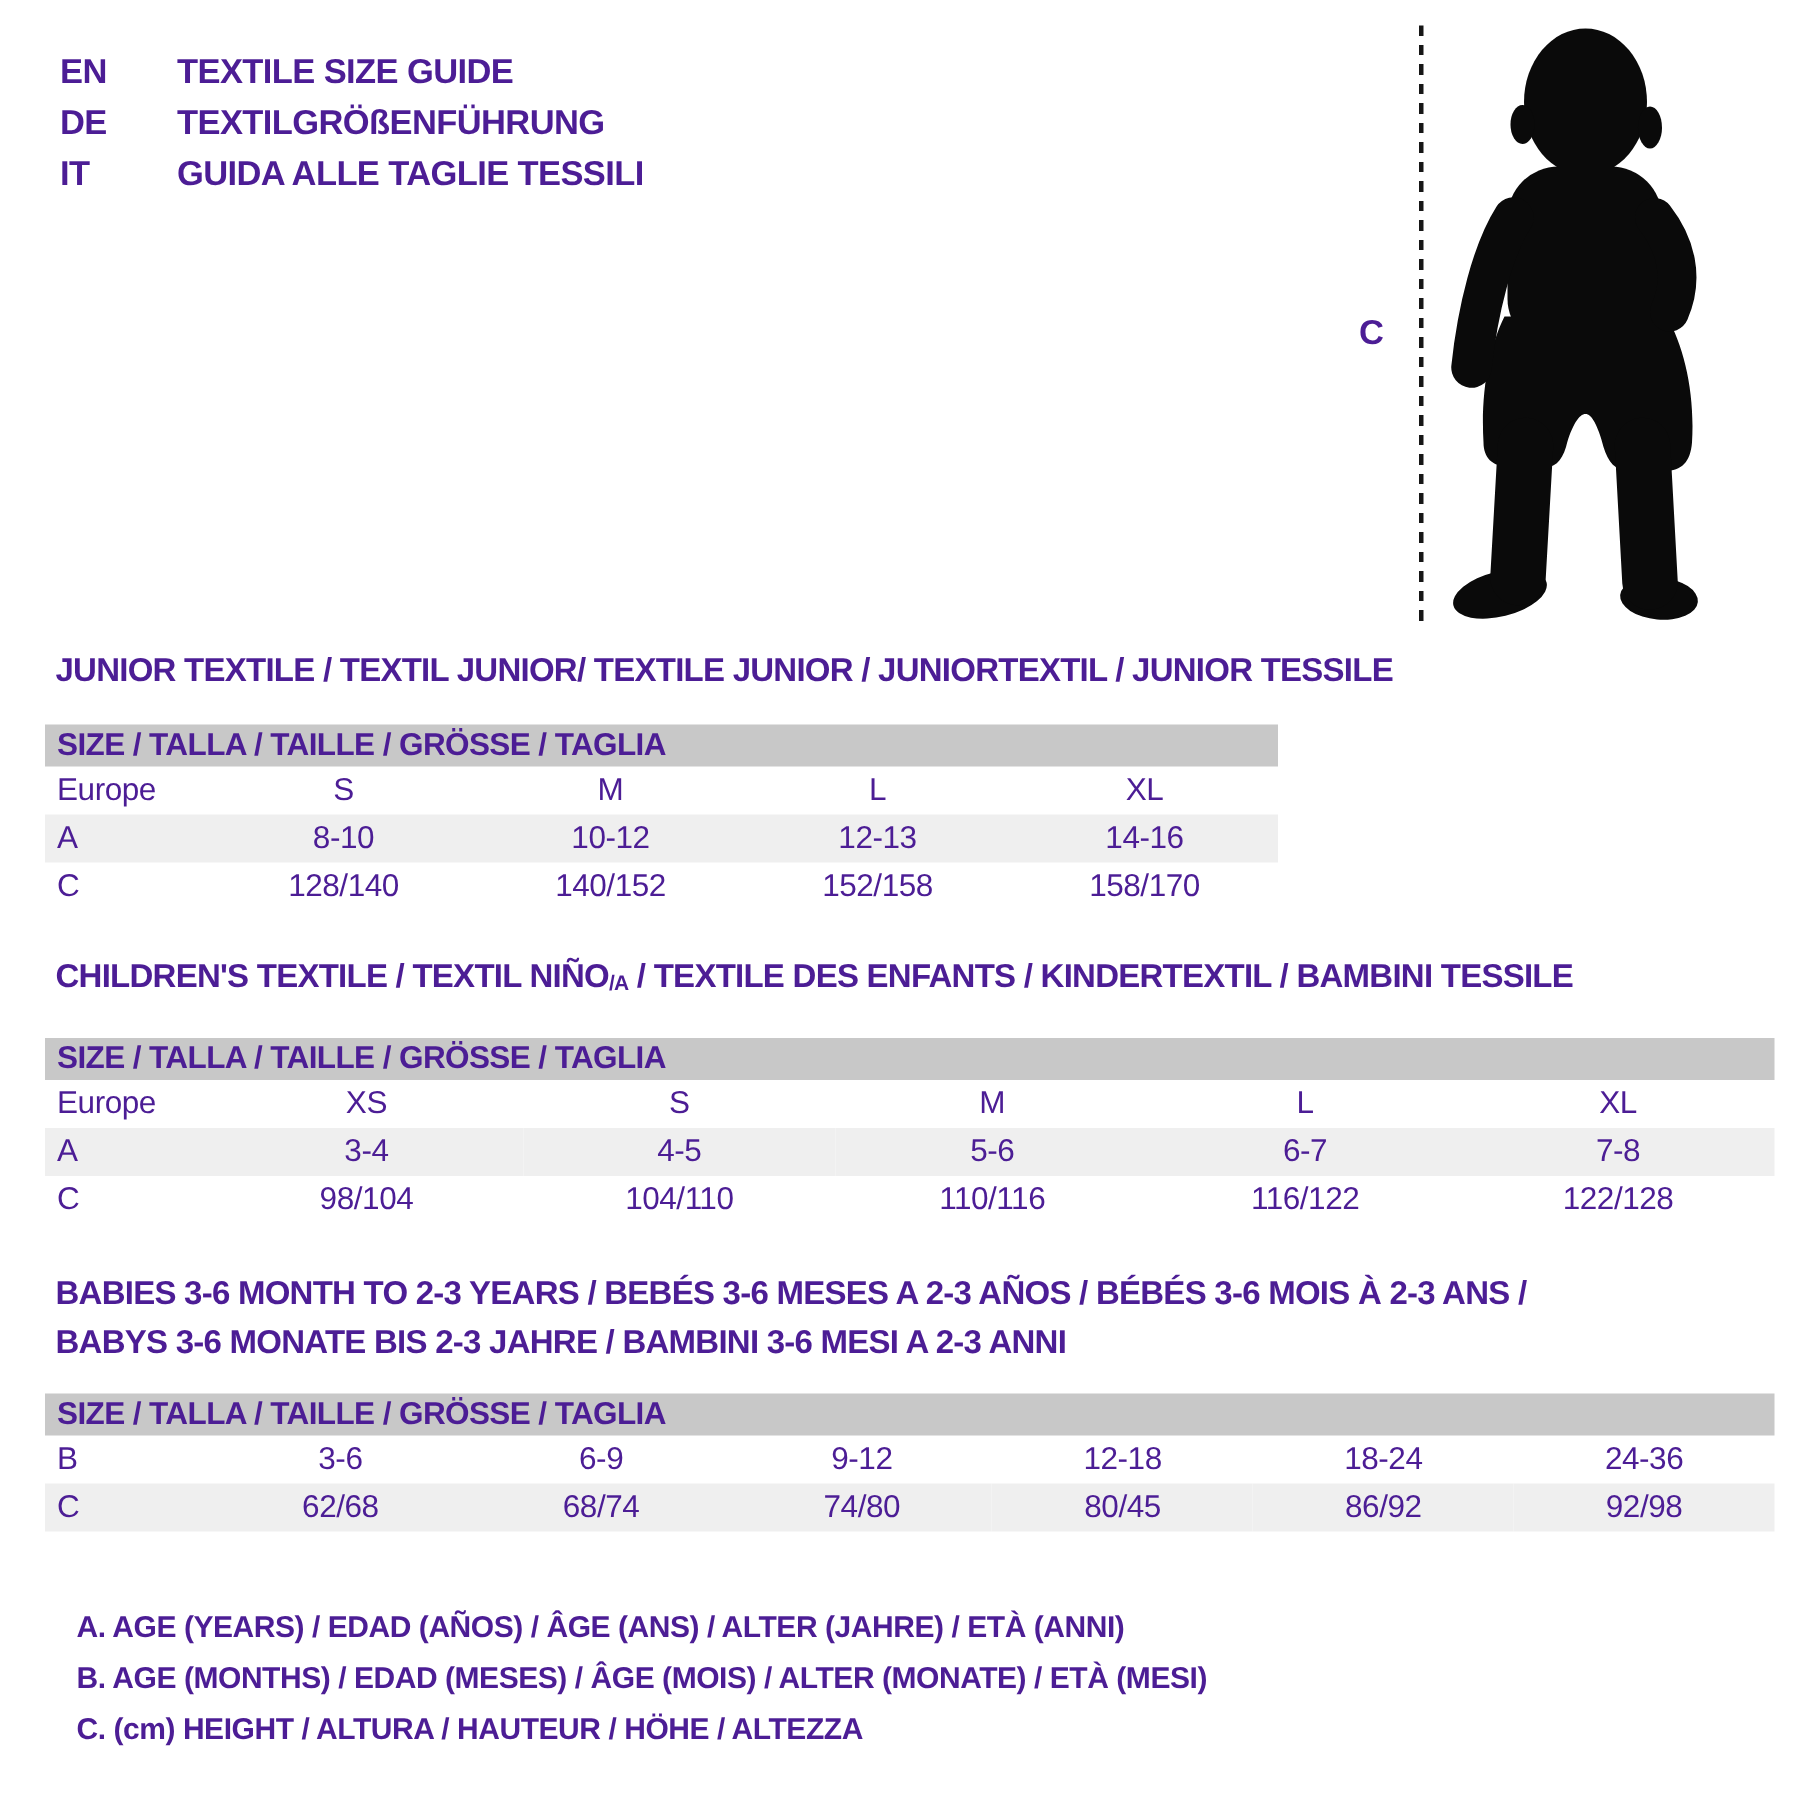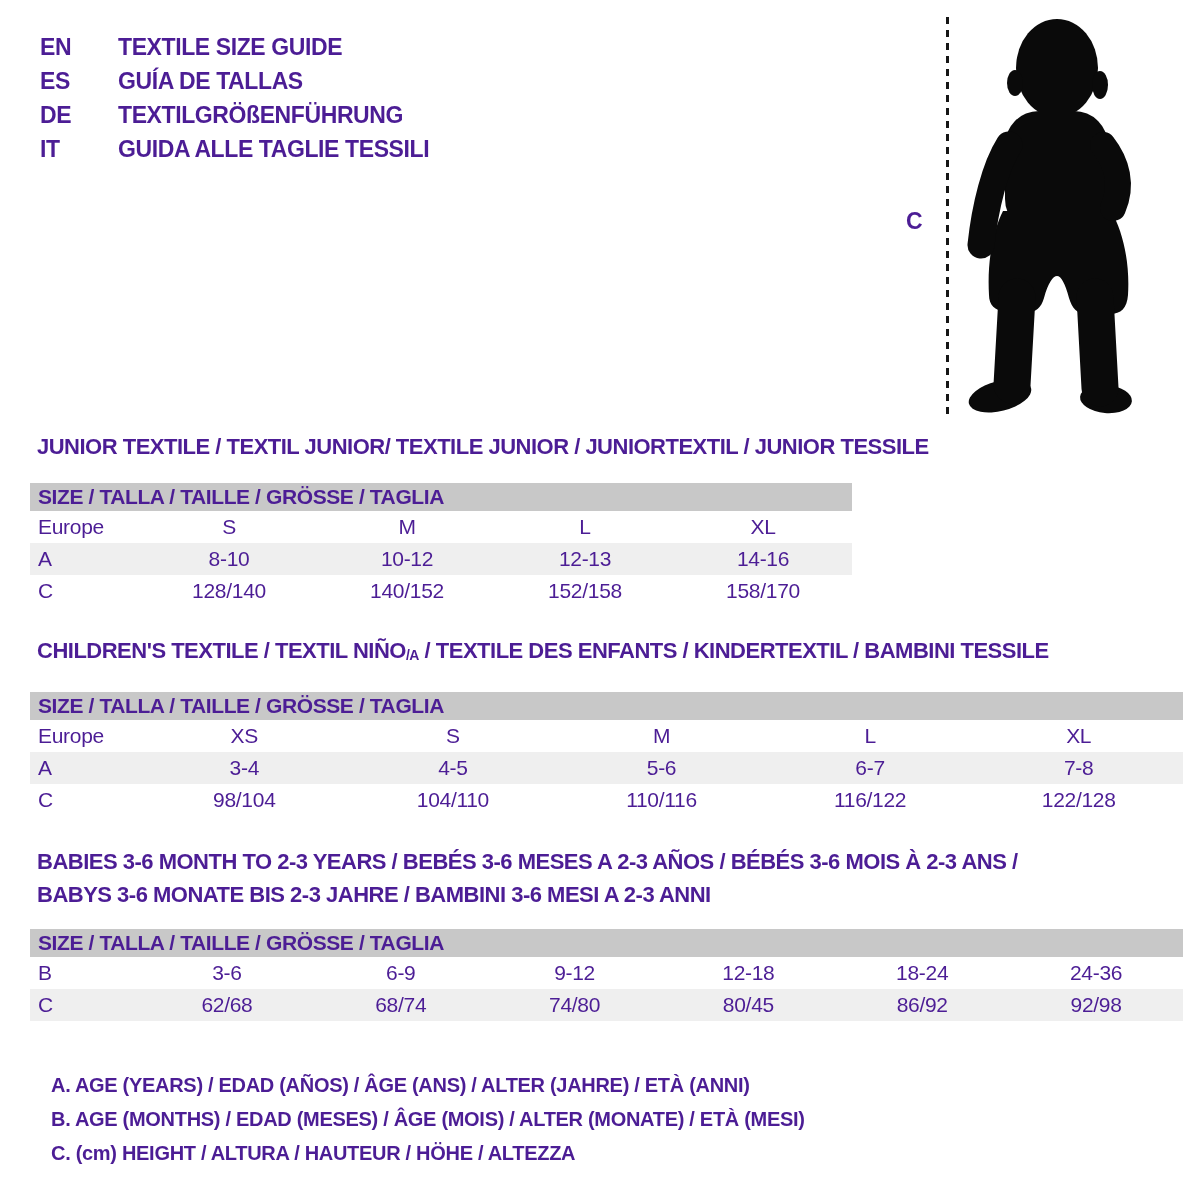--- a/index.html
+++ b/index.html
@@ -47,24 +47,20 @@
 </style>
 </head>
 <body>
 
 <div class="page">
 
   <div class="lang-list">
     <div class="lang-row">
       <span class="lang-code">EN</span>
       <span class="lang-label">TEXTILE SIZE GUIDE</span>
-    </div>
-    <div class="lang-row">
-      <span class="lang-code">ES</span>
-      <span class="lang-label">GUÍA DE TALLAS</span>
     </div>
     <div class="lang-row">
       <span class="lang-code">DE</span>
       <span class="lang-label">TEXTILGRÖßENFÜHRUNG</span>
     </div>
     <div class="lang-row">
       <span class="lang-code">IT</span>
       <span class="lang-label">GUIDA ALLE TAGLIE TESSILI</span>
     </div>
   </div>

